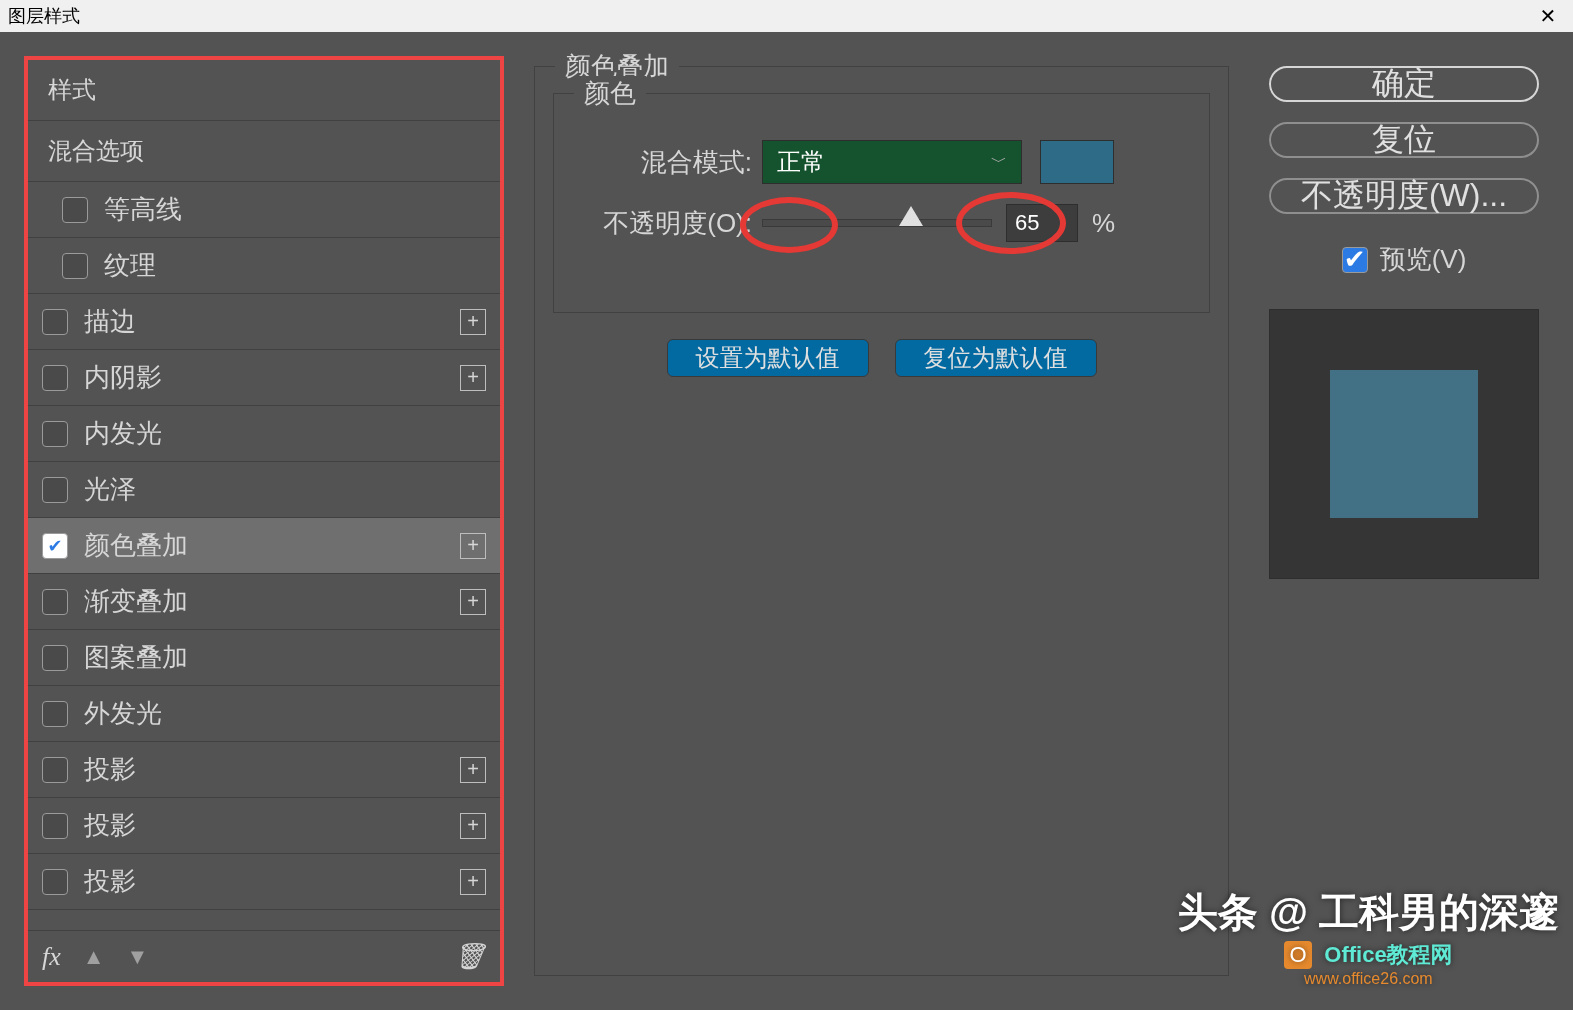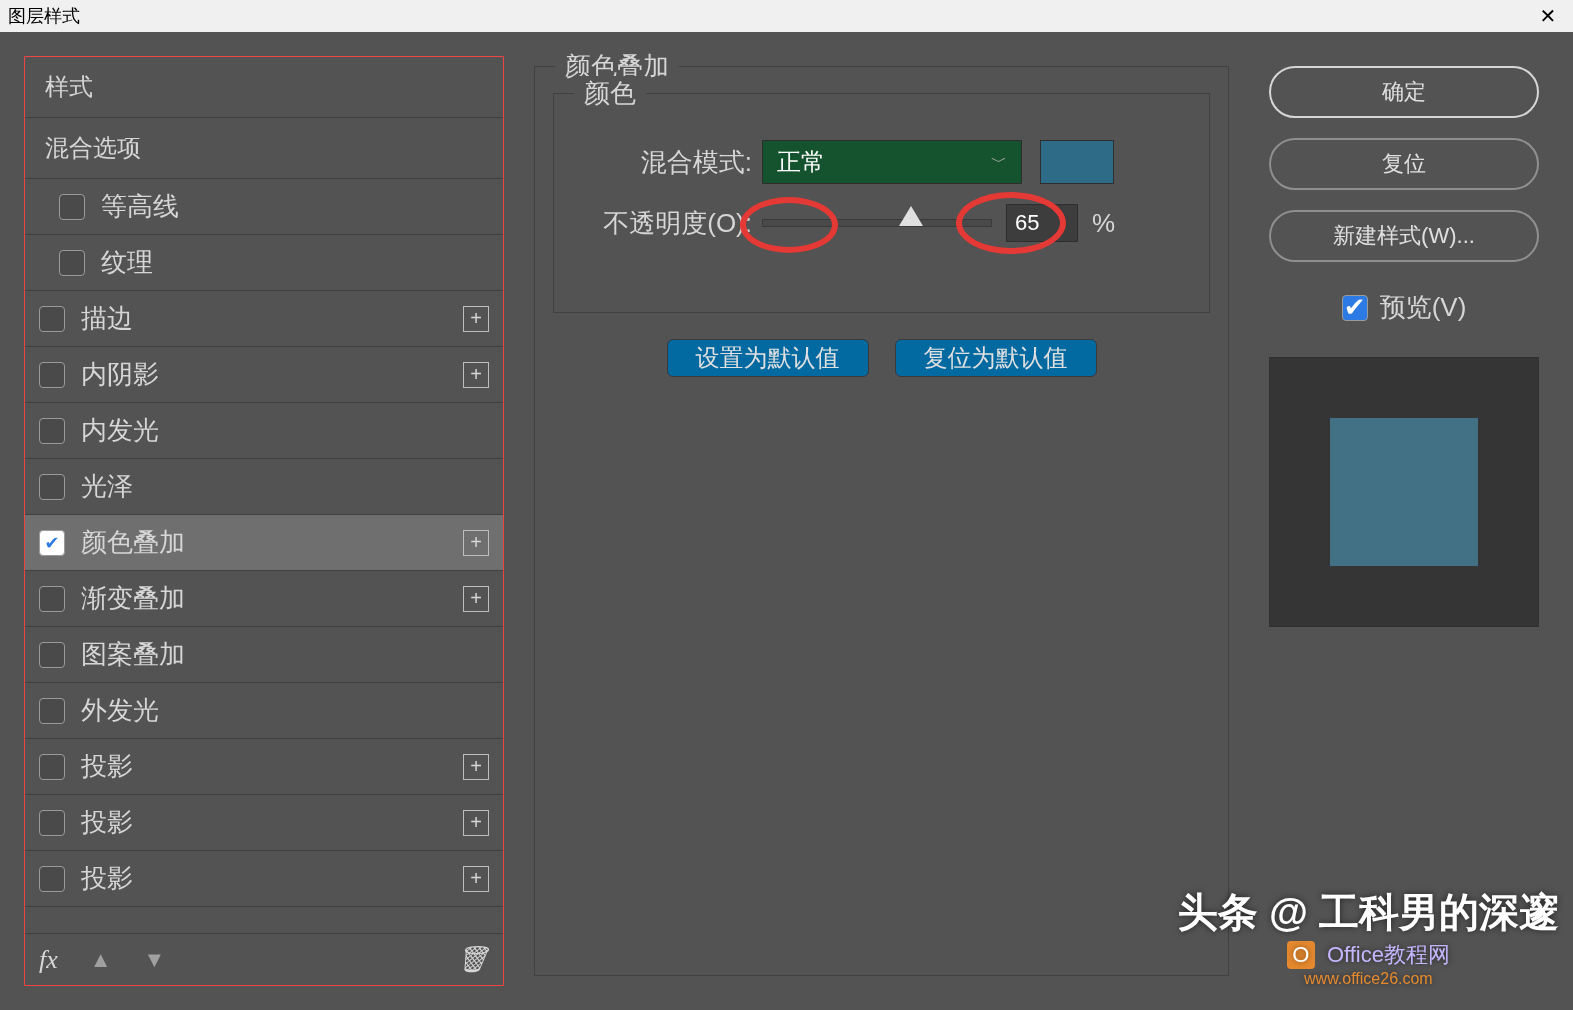--- a/index.html
+++ b/index.html
@@ -16,21 +16,21 @@
 }
 
 .dialog-body {
   display: flex; gap: 30px; padding: 24px;
   height: calc(100% - 32px); background: #535353;
 }
 
 
 .left-panel {
   width: 480px; background: #535353;
-  border: 1px solid #ef4444; display: flex; flex-direction: column;
+  border: 4px solid #ef4444; display: flex; flex-direction: column;
 }
 .style-list { flex: 1; overflow-y: auto; }
 .style-header {
   padding: 14px 20px; border-bottom: 1px solid #414141;
   font-size: 24px; color: #d6d6d6;
 }
 .style-item {
   display: flex; align-items: center; height: 56px;
   padding: 0 14px; border-bottom: 1px solid #414141;
   cursor: pointer;
@@ -46,21 +46,21 @@
 .style-item .lbl { flex: 1; font-size: 26px; }
 .style-item.sub { padding-left: 34px; }
 .style-item .plus-icon {
   width: 26px; height: 26px; border: 1px solid #bdbdbd;
   display: flex; align-items: center; justify-content: center;
   font-size: 20px; color: #d6d6d6;
 }
 
 .left-footer {
   display: flex; align-items: center; height: 52px;
-  padding: 0 14px; gap: 32px; border-top: 1px solid #414141;
+  padding: 0 14px; gap: 22px; border-top: 1px solid #414141;
   font-style: italic;
 }
 .fx-label { font-family: serif; font-size: 26px; }
 .arrow-up, .arrow-down { font-size: 22px; color: #a0a0a0; cursor: pointer; }
 .trash-icon { margin-left: auto; font-size: 26px; color: #d6d6d6; cursor: pointer; }
 
 
 .center-panel {
   flex: 1; position: relative; padding-top: 10px;
 }
@@ -117,38 +117,38 @@
   padding: 2px 28px; font-size: 24px; border-radius: 6px;
   cursor: pointer;
 }
 
 
 .right-panel {
   width: 290px; display: flex; flex-direction: column; align-items: center; gap: 20px;
   padding-top: 10px;
 }
 .pill-btn {
-  width: 270px; height: 52px; border: 2px solid #d6d6d6; color: #e0e0e0;
-  background: #535353; border-radius: 30px; font-size: 22px;
+  width: 270px; height: 36px; border: 2px solid #d6d6d6; color: #e0e0e0;
+  background: #535353; border-radius: 30px; font-size: 32px;
   display: flex; align-items: center; justify-content: center; cursor: pointer;
 }
 .preview-row { display: flex; align-items: center; gap: 12px; margin-top: 8px; font-size: 26px; }
 .preview-box {
   width: 270px; height: 270px; background: #353535; border: 1px solid #2e2e2e;
   display: flex; align-items: center; justify-content: center; margin-top: 12px;
 }
 .preview-inner { width: 148px; height: 148px; background: #427186; }
 
 .watermark {
   position: fixed; bottom: 16px; right: 0; text-align: center;
   color: #fff; padding: 10px 14px 6px 0; pointer-events: none;
   text-shadow: 0 0 6px rgba(0,0,0,.6);
 }
 .wm1 { font-size: 40px; font-weight: 600; }
-.wm2 { font-size: 22px; color: #c4b5fd; font-weight: 400; }
+.wm2 { font-size: 22px; color: #5eead4; font-weight: 700; }
 .wm3 { font-size: 16px; color: #e78a2e; }
 .wm-logo {
   display: inline-flex; width: 28px; height: 28px; background: #e78a2e;
   color: #fff; align-items: center; justify-content: center; border-radius: 4px; margin-right: 6px;
 }
 </style>
 </head>
 <body>
 
 <div class="title-bar">
@@ -263,21 +263,21 @@
       <div class="btn-row">
         <button class="flat-btn">设置为默认值</button>
         <button class="flat-btn">复位为默认值</button>
       </div>
     </div>
   </div>
 
   <div class="right-panel">
     <div class="pill-btn">确定</div>
     <div class="pill-btn" style="border-color:#8f8f8f;">复位</div>
-    <div class="pill-btn" style="border-color:#8f8f8f;">新建样式(W)...</div>
+    <div class="pill-btn" style="border-color:#8f8f8f;">不透明度(W)...</div>
     <div class="preview-row">
       <span class="ck checked" style="width:26px;height:26px;border:1px solid #9a9a9a;border-radius:4px;display:flex;align-items:center;justify-content:center;background:#2c7be5;color:#fff;">✔</span>
       <span>预览(V)</span>
     </div>
     <div class="preview-box">
       <div class="preview-inner"></div>
     </div>
   </div>
 
 </div>

